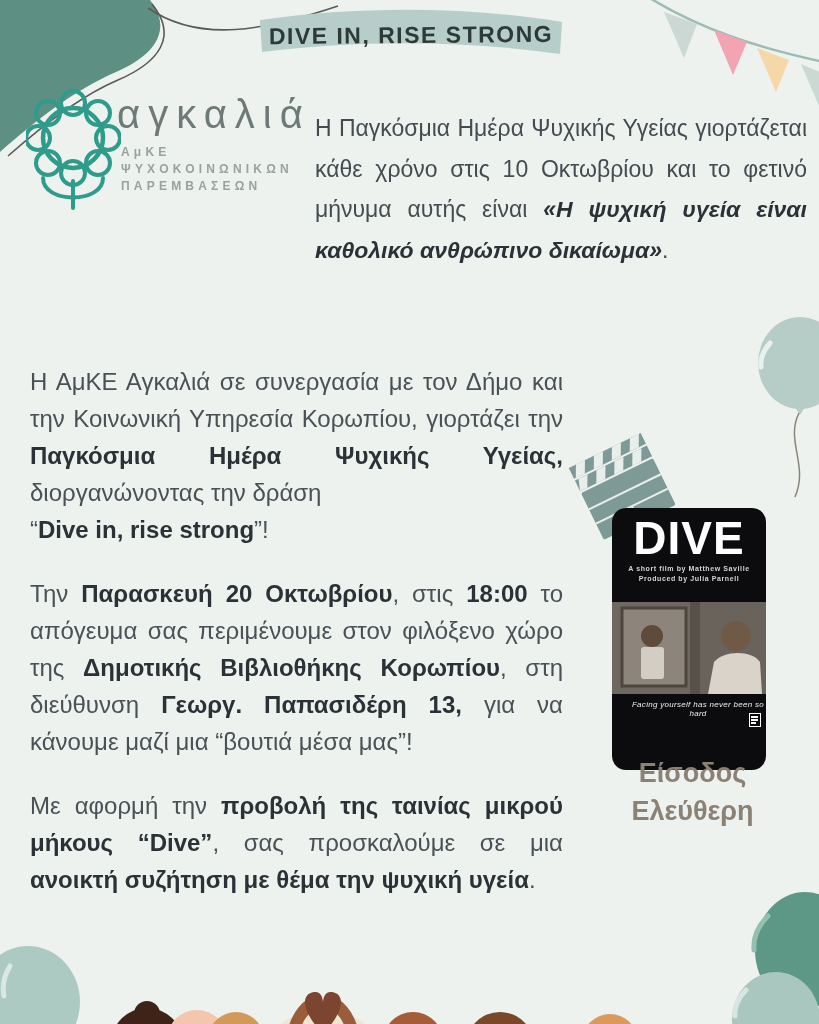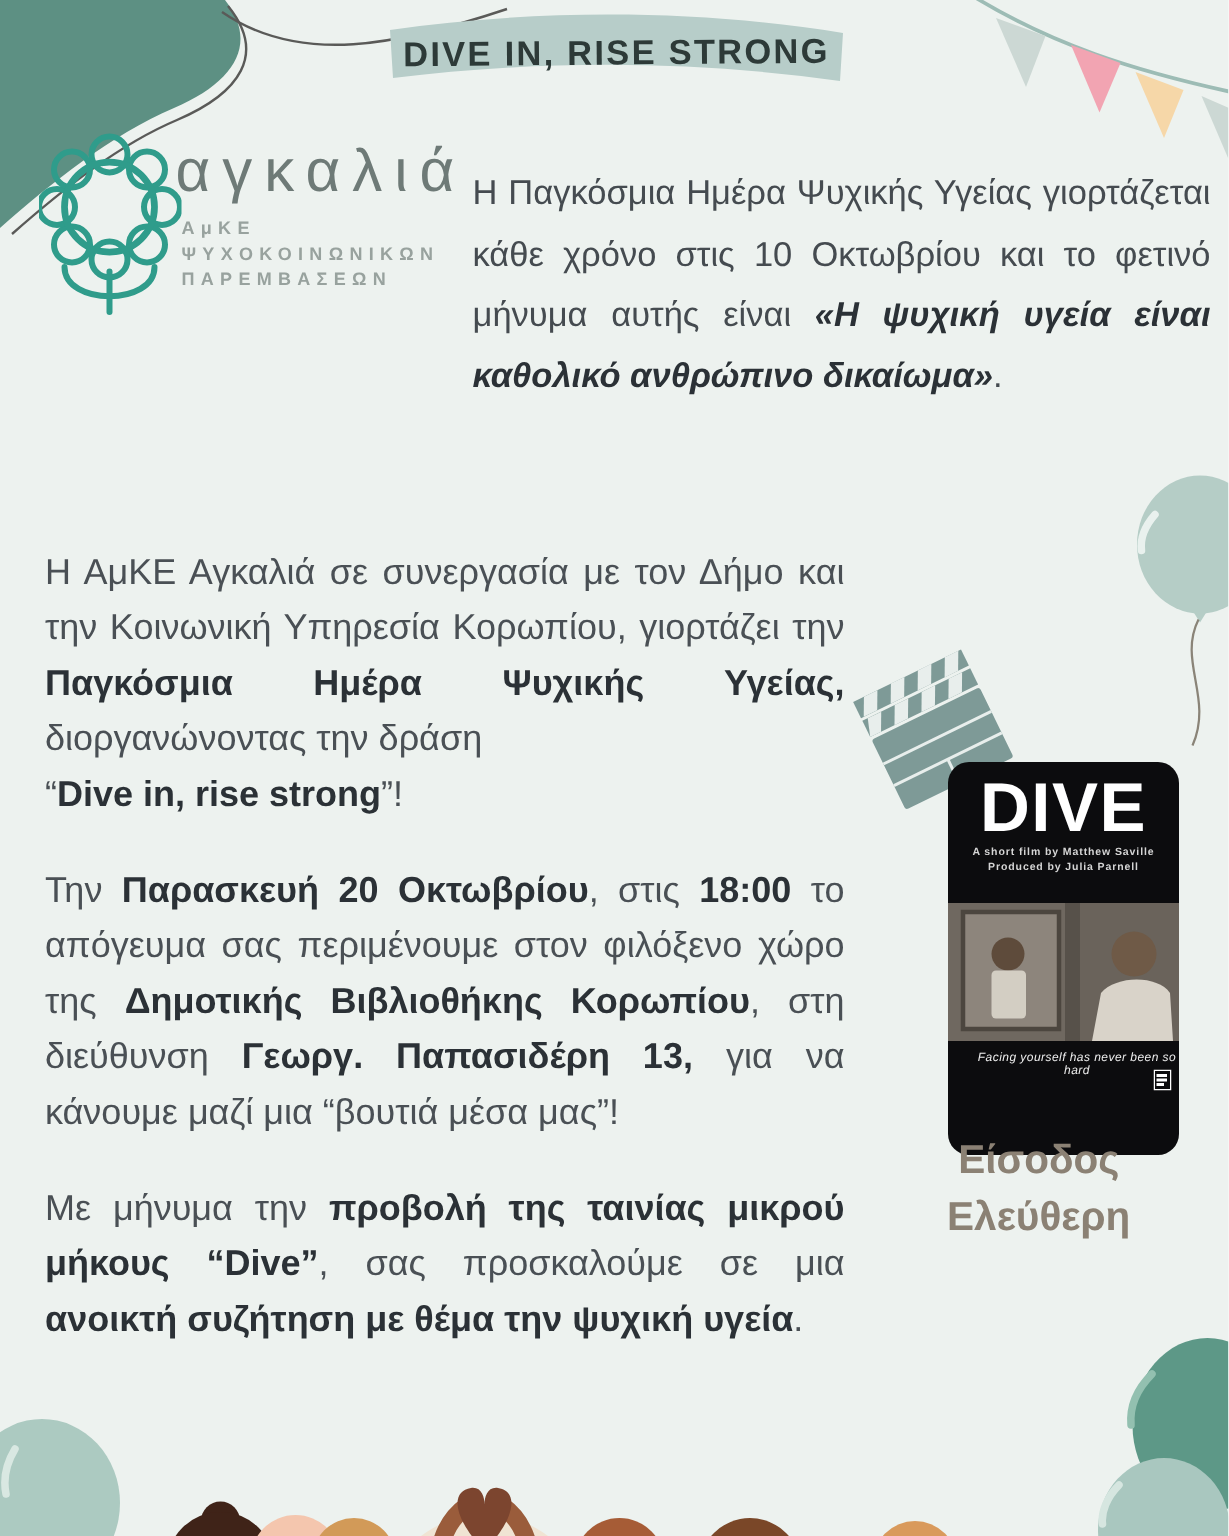--- a/index.html
+++ b/index.html
@@ -40,21 +40,21 @@
     position:absolute; left:30px; top:363px; width:533px;
     font-size:24px; line-height:37px; text-align:justify; color:#4a5055;
   }
   .main-text p { margin:0 0 27px 0; }
   .main-text b { font-weight:700; color:#2b3136; }
 
   
   .clapper { position:absolute; left:574px; top:444px; width:100px; height:92px; transform:rotate(-26deg); }
 
   
-  .film-poster { position:absolute; left:632px; top:508px; width:154px; height:262px; background:#0c0c0e;border-radius:14px; }
+  .film-poster { position:absolute; left:612px; top:508px; width:154px; height:262px; background:#0c0c0e;border-radius:14px; }
   .poster-top { height:94px; text-align:center; overflow:hidden; }
   .poster-title { font-size:46px; font-weight:800; color:#ffffff; letter-spacing:1px; line-height:52px; padding-top:4px; }
   .poster-credit { font-size:7px; color:#d5d5d5; letter-spacing:0.6px; line-height:10px; font-weight:700; }
   .poster-photo { height:92px; }
   .poster-bottom { position:relative; height:38px;padding-left:18px; }
   .poster-tagline { font-size:8px; font-style:italic; color:#eeeeee; text-align:center; padding-top:6px; letter-spacing:0.3px; }
   .poster-mark { position:absolute; right:5px; bottom:5px; }
 
   
   .admission {
@@ -149,21 +149,21 @@
     <div>ΨΥΧΟΚΟΙΝΩΝΙΚΩΝ</div>
     <div>ΠΑΡΕΜΒΑΣΕΩΝ</div>
   </div>
 
 
   <div class="intro"><span>Η Παγκόσμια Ημέρα Ψυχικής Υγείας γιορτάζεται κάθε χρόνο στις 10 Οκτωβρίου και το φετινό μήνυμα αυτής είναι </span><b>«Η ψυχική υγεία είναι καθολικό ανθρώπινο δικαίωμα»</b><span>.</span></div>
 
   <div class="main-text">
     <p><span>Η ΑμΚΕ Αγκαλιά σε συνεργασία με τον Δήμο και την Κοινωνική Υπηρεσία Κορωπίου, γιορτάζει την </span><b>Παγκόσμια Ημέρα Ψυχικής Υγείας,</b><span> διοργανώνοντας την δράση </span><br><span>“</span><b>Dive in, rise strong</b><span>”!</span></p>
     <p><span>Την </span><b>Παρασκευή 20 Οκτωβρίου</b><span>, στις </span><b>18:00</b><span> το απόγευμα σας περιμένουμε στον φιλόξενο χώρο της </span><b>Δημοτικής Βιβλιοθήκης Κορωπίου</b><span>, στη διεύθυνση </span><b>Γεωργ. Παπασιδέρη 13,</b><span> για να κάνουμε μαζί μια “βουτιά μέσα μας”!</span></p>
-    <p><span>Με μήνυμα την </span><b>προβολή της ταινίας μικρού μήκους “Dive”</b><span>, σας προσκαλούμε σε μια </span><b>ανοικτή συζήτηση με θέμα την ψυχική υγεία</b><span>.</span></p>
+    <p><span>Με αφορμή την </span><b>προβολή της ταινίας μικρού μήκους “Dive”</b><span>, σας προσκαλούμε σε μια </span><b>ανοικτή συζήτηση με θέμα την ψυχική υγεία</b><span>.</span></p>
   </div>
 
   <svg class="clapper" viewBox="0 0 100 92">
     <rect x="10" y="2" width="80" height="12" fill="#7e9a97"></rect>
     <polygon points="18,2 28,2 22,14 12,14" fill="#e8eeec"></polygon>
     <polygon points="38,2 48,2 42,14 32,14" fill="#e8eeec"></polygon>
     <polygon points="58,2 68,2 62,14 52,14" fill="#e8eeec"></polygon>
     <polygon points="78,2 88,2 82,14 72,14" fill="#e8eeec"></polygon>
     <rect x="10" y="16" width="80" height="12" fill="#7e9a97"></rect>
     <polygon points="14,16 24,16 18,28 10,28" fill="#e8eeec"></polygon>

